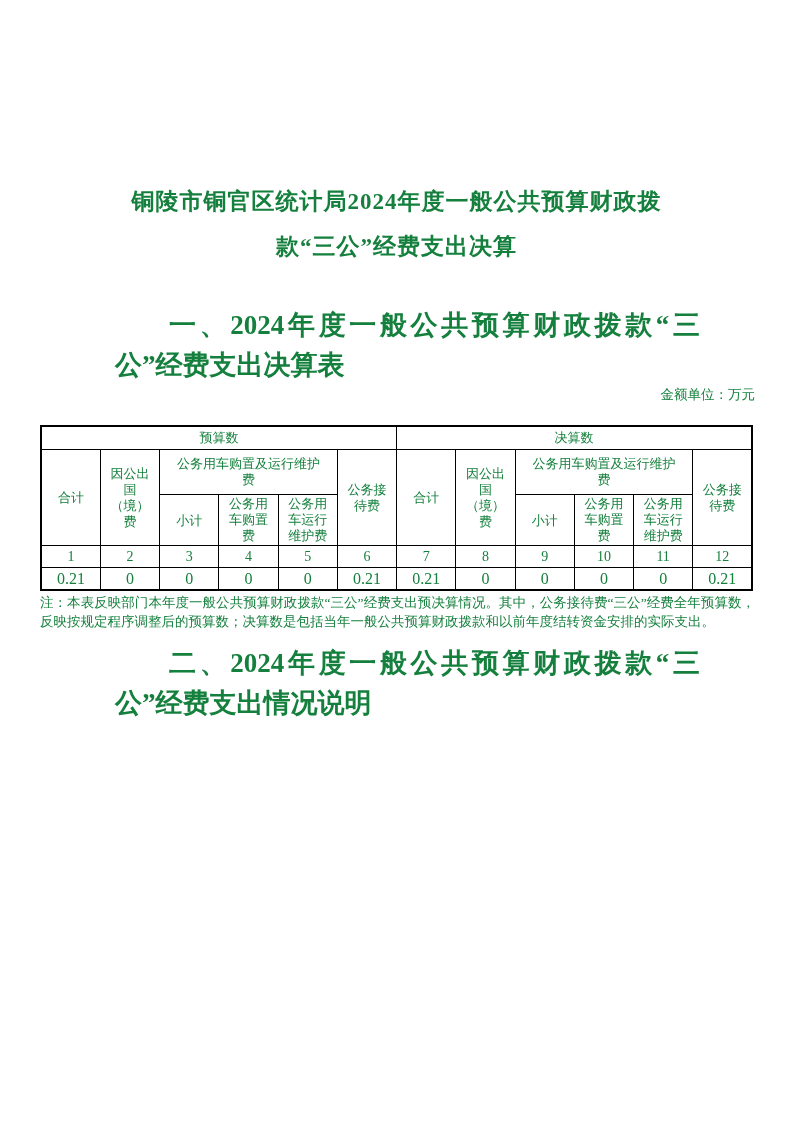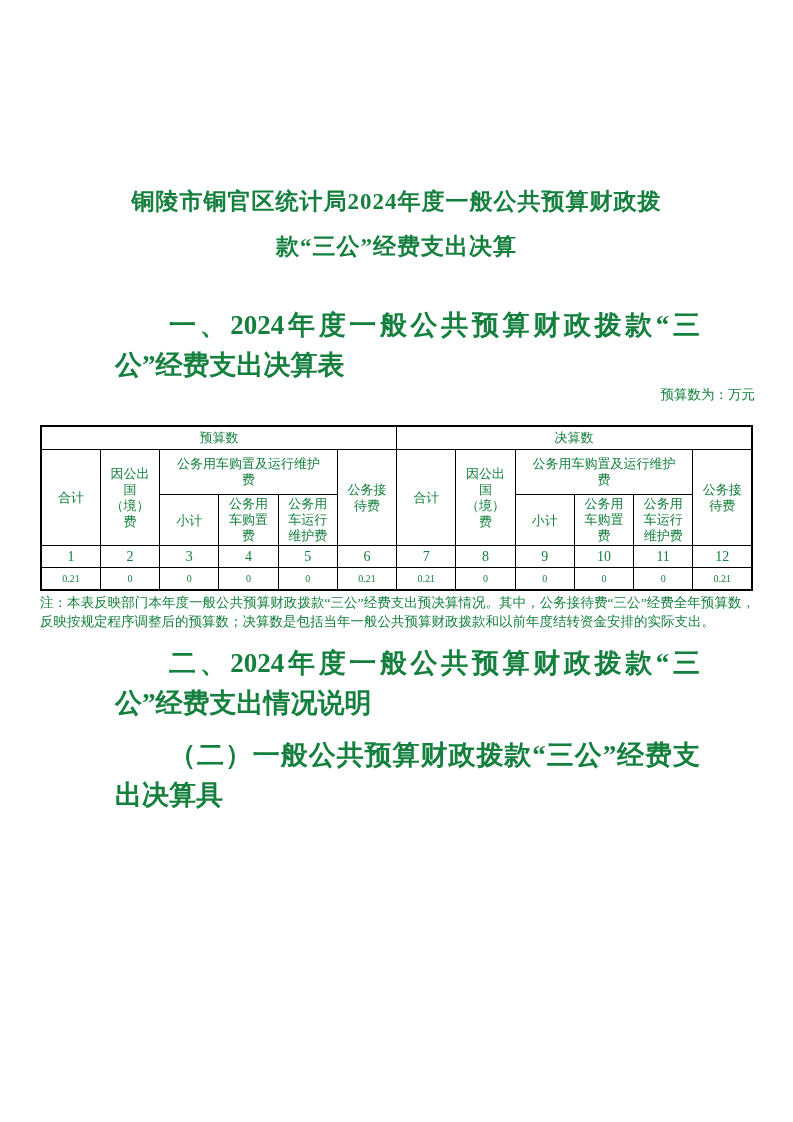--- a/index.html
+++ b/index.html
@@ -28,41 +28,41 @@
   }
   table.budget td{
     border:1px solid #000;text-align:center;vertical-align:middle;
     padding:0;line-height:16px;overflow:hidden;
   }
   table.budget{border:2px solid #000;}
   tr.group-row td{height:22px;}
   tr.mid-row td{height:44px;}
   tr.leaf-row td{height:50px;}
   tr.num-row td{height:21px;font-size:14px;}
-  tr.val-row td{height:21px;font-size:10px;}
+  tr.val-row td{height:21px;font-size:16px;}
   .w3{display:inline-block;max-width:42px;vertical-align:middle;}
   .wg{display:inline-block;max-width:150px;vertical-align:middle;}
   .table-note{
     margin:2px 38px 0 40px;font-size:13.5px;line-height:19px;
     text-align:justify;
   }
 </style>
 </head>
 <body>
 
 <div class="page">
 
   <div class="doc-title">
     <div>铜陵市铜官区统计局2024年度一般公共预算财政拨</div>
     <div>款“三公”经费支出决算</div>
   </div>
 
   <div class="s-heading s1">一、2024年度一般公共预算财政拨款“三公”经费支出决算表</div>
 
-  <div class="unit-note">预算数为：万元</div>
+  <div class="unit-note">金额单位：万元</div>
 
   <table class="budget">
     <colgroup>
       <col style="width:8.3333%">
         <col style="width:8.3333%">
         <col style="width:8.3333%">
       <col style="width:8.3333%">
         <col style="width:8.3333%">
         <col style="width:8.3333%">
       <col style="width:8.3333%">
@@ -125,15 +125,14 @@
     </tr>
   </tbody>
     </table>
 
   <div class="table-note">注：本表反映部门本年度一般公共预算财政拨款“三公”经费支出预决算情况。其中，公务接待费“三公”经费全年预算数，反映按规定程序调整后的预算数；决算数是包括当年一般公共预算财政拨款和以前年度结转资金安排的实际支出。</div>
 
   <div class="s-heading">二、2024年度一般公共预算财政拨款“三公”经费支出情况说明</div>
 
 
 
-  <div class="s-heading">（二）一般公共预算财政拨款“三公”经费支出决算具</div>
 
 </div>
 
 </body></html>

